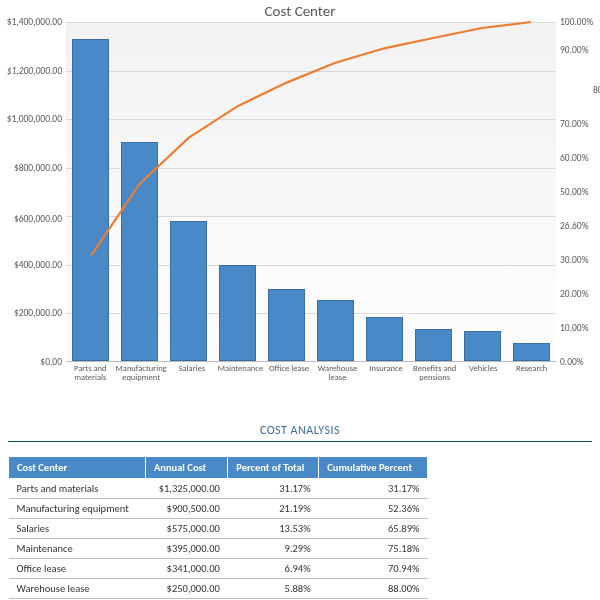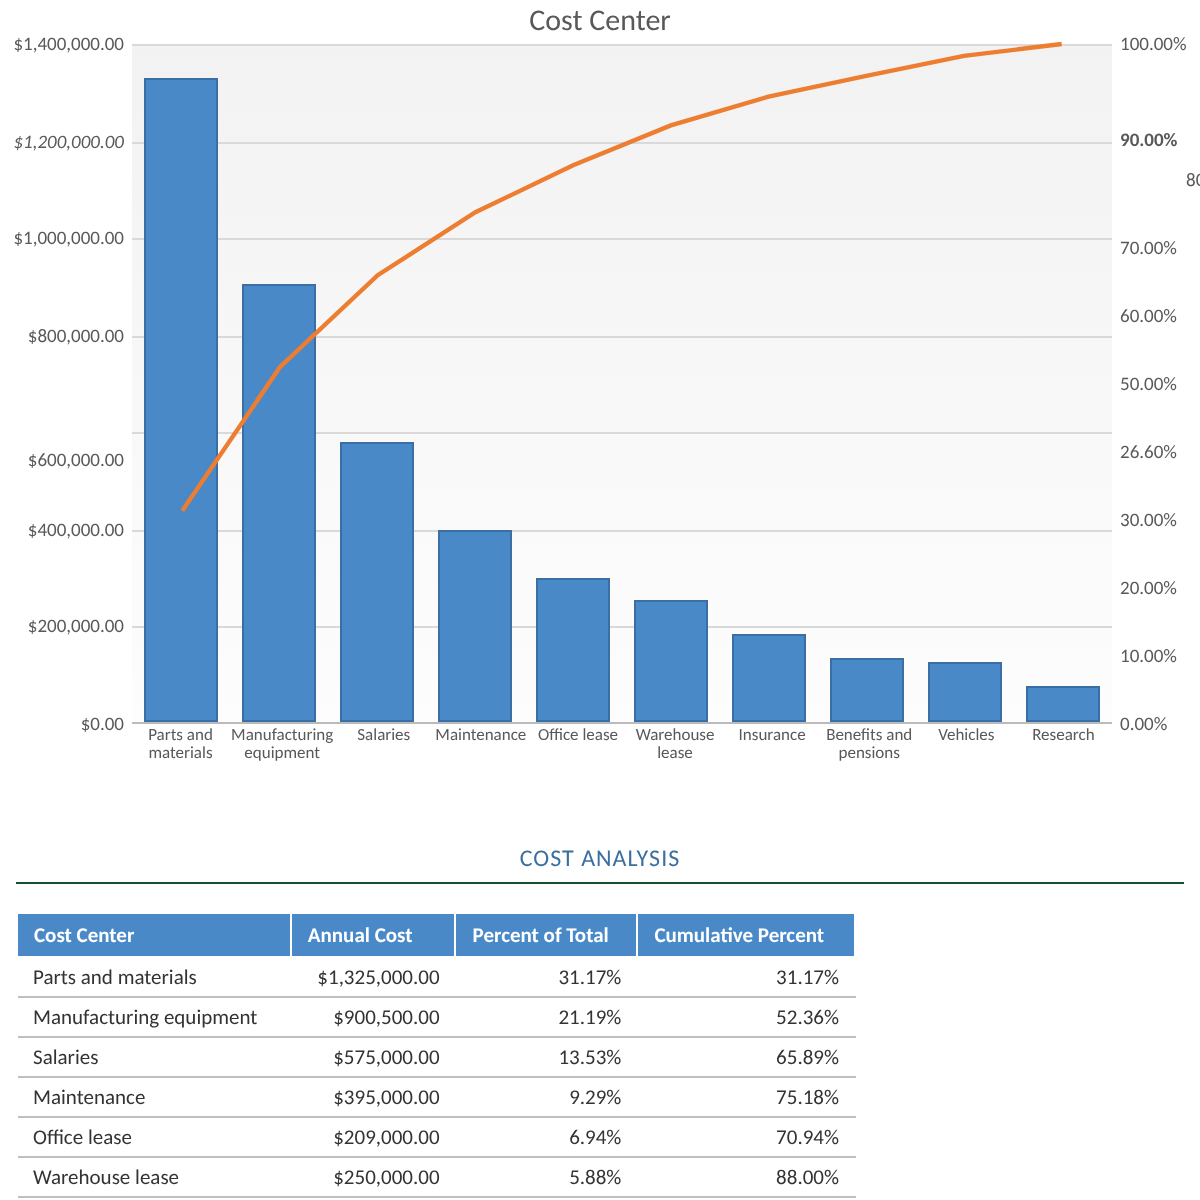--- a/index.html
+++ b/index.html
@@ -122,37 +122,37 @@
 </head>
 <body>
 
 <div class="chart-area">
   <div class="chart-title">Cost Center</div>
 
   <div class="y-left-labels" id="yLeft">
       <div class="y-label" style="top: 340px;">$0.00</div>
       <div class="y-label" style="top: 291.429px;">$200,000.00</div>
       <div class="y-label" style="top: 242.857px;">$400,000.00</div>
-      <div class="y-label" style="top: 208px;">$600,000.00</div>
+      <div class="y-label" style="top: 197px;">$600,000.00</div>
       <div class="y-label" style="top: 145.714px;">$800,000.00</div>
       <div class="y-label" style="top: 97.1429px;">$1,000,000.00</div>
       <div class="y-label" style="top: 48.5714px; font-style: italic;">$1,200,000.00</div>
       <div class="y-label" style="top: 0px;">$1,400,000.00</div>
     </div>
   <div class="y-right-labels" id="yRight">
       <div class="y-label" style="top: 340px;">0.00%</div>
       <div class="y-label" style="top: 306px;">10.00%</div>
       <div class="y-label" style="top: 272px;">20.00%</div>
       <div class="y-label" style="top: 238px;">30.00%</div>
       <div class="y-label" style="top: 204px;">26.60%</div>
       <div class="y-label" style="top: 170px;">50.00%</div>
       <div class="y-label" style="top: 136px;">60.00%</div>
       <div class="y-label" style="top: 102px;">70.00%</div>
       <div class="y-label" style="top: 68px; padding-left: 33px;">80.00%</div>
-      <div class="y-label" style="top: 48px; font-weight: bold;">90.00%</div>
+      <div class="y-label" style="top: 28px;">90.00%</div>
       <div class="y-label" style="top: 0px;">100.00%</div>
     </div>
 
   <div class="plot" id="plot">
     <div id="grid">
         <div class="gridline" style="top: 291.429px;"></div>
         <div class="gridline" style="top: 242.857px;"></div>
         <div class="gridline" style="top: 194.286px;"></div>
         <div class="gridline" style="top: 145.714px;"></div>
         <div class="gridline" style="top: 97.1429px;"></div>
@@ -241,21 +241,21 @@
         <td class="num">65.89%</td>
       </tr>
       <tr>
         <td>Maintenance</td>
         <td class="num">$395,000.00</td>
         <td class="num">9.29%</td>
         <td class="num">75.18%</td>
       </tr>
       <tr>
         <td>Office lease</td>
-        <td class="num">$209,000.00</td>
+        <td class="num">$341,000.00</td>
         <td class="num">6.94%</td>
         <td class="num">70.94%</td>
       </tr>
       <tr>
         <td>Warehouse lease</td>
         <td class="num">$250,000.00</td>
         <td class="num">5.88%</td>
         <td class="num">88.00%</td>
       </tr>
     </tbody>

